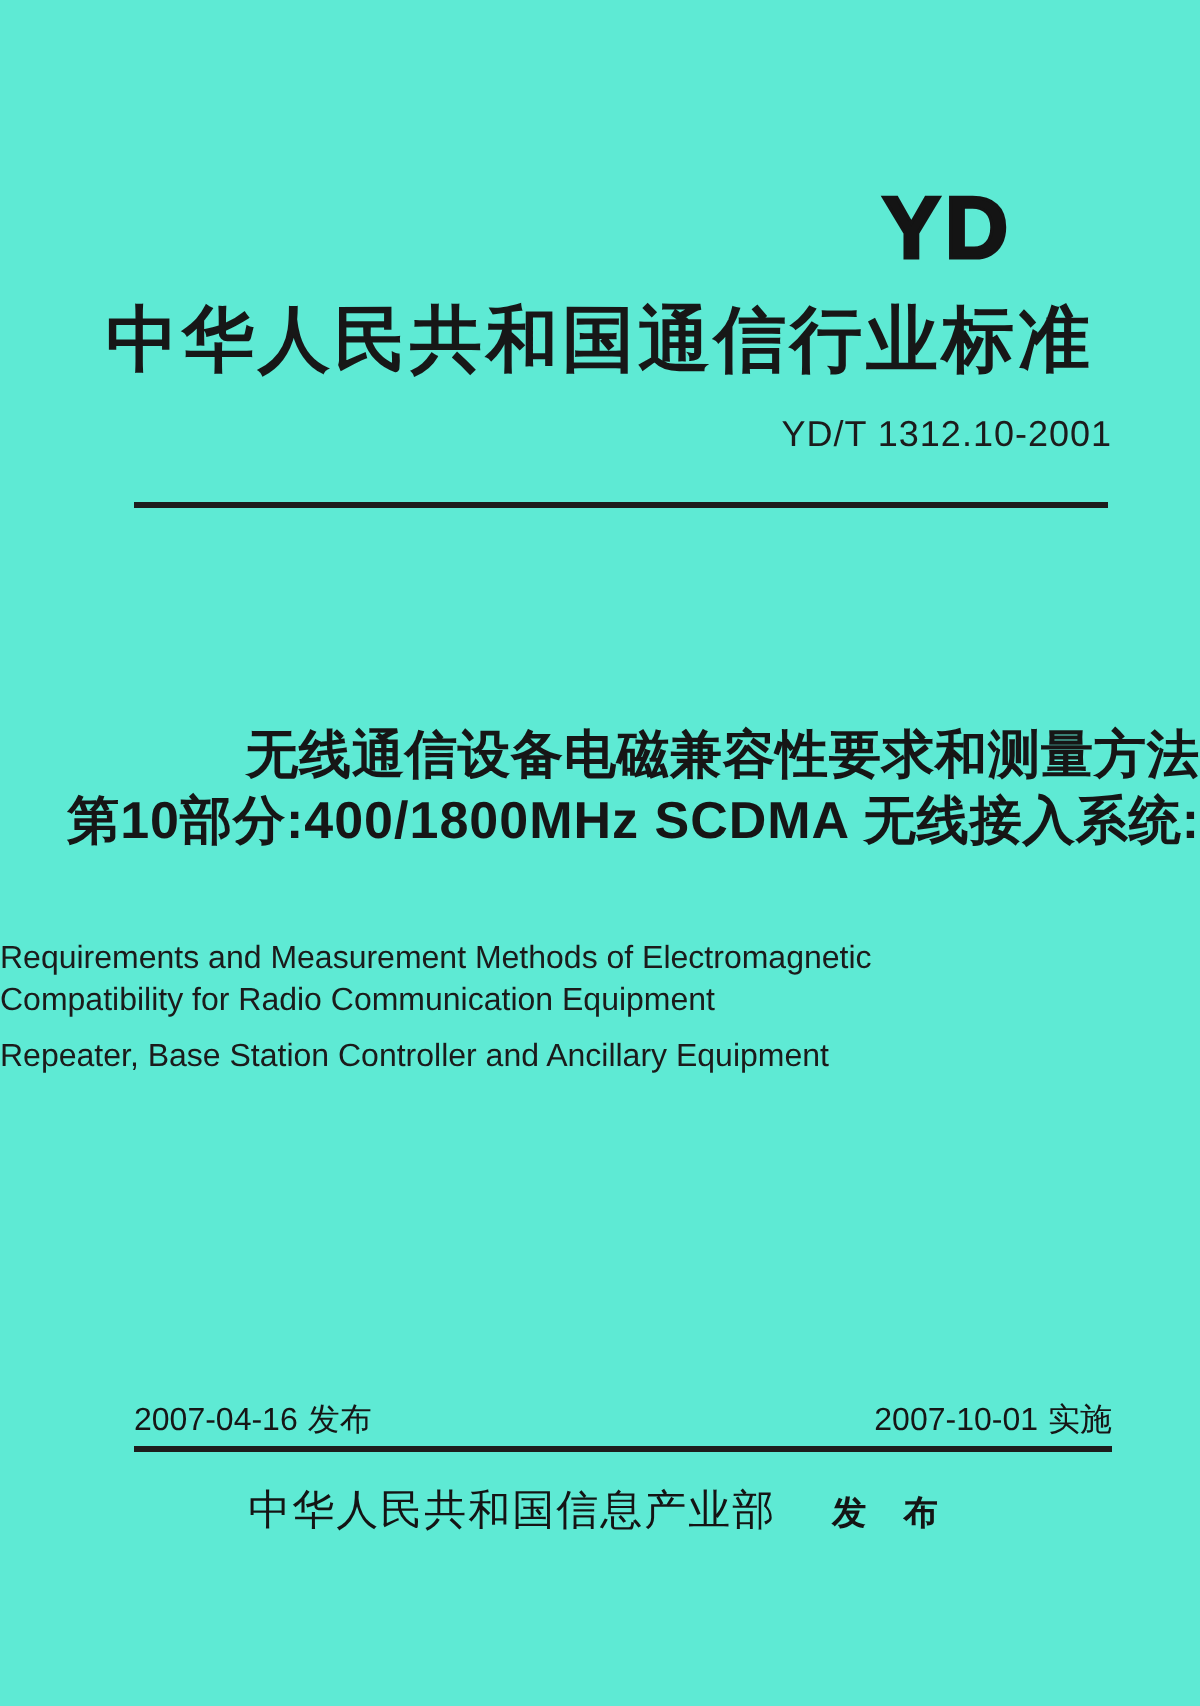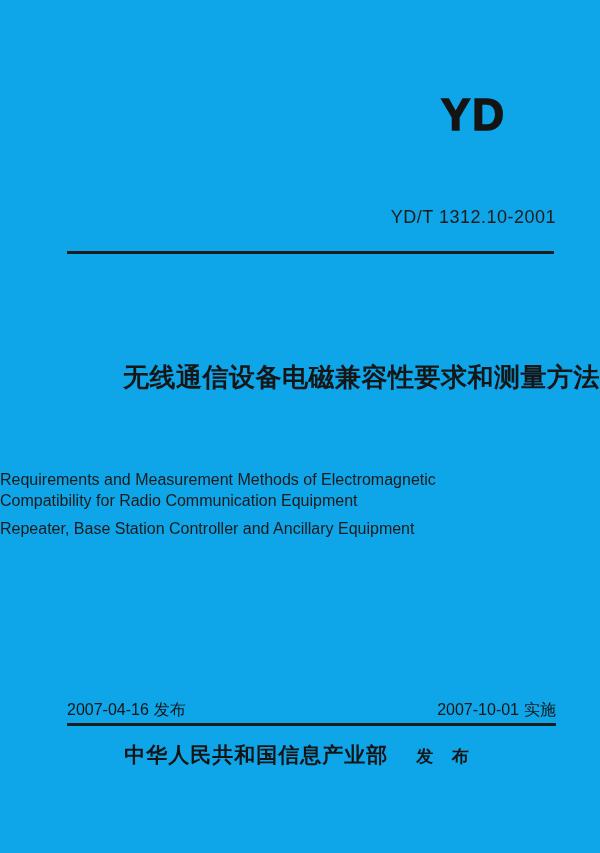--- a/index.html
+++ b/index.html
@@ -5,21 +5,21 @@
   html, body {
     margin: 0;
     padding: 0;
     background: #e8e8e8;
   }
   .page {
     position: relative;
     width: 600px;
     height: 853px;
     margin: 0 auto;
-    background: #0ea5e9;
+    background: #5eead4;
     color: #161616;
     font-family: "Liberation Sans", sans-serif;
     overflow: hidden;
   }
   .logo {
     position: absolute;
     top: 90px;
     left: 441px;
     font-size: 44px;
     font-weight: bold;
@@ -101,47 +101,49 @@
   .publisher-row {
     position: absolute;
     top: 741px;
     left: 0;
     width: 100%;
     text-align: center;
     white-space: nowrap;
   }
   .publisher-name {
     font-family: "Liberation Serif", serif;
-    font-weight: bold;
+    font-weight: normal;
     font-size: 21px;
     letter-spacing: 1px;
     color: #141414;
   }
   .publisher-label {
     font-size: 17px;
     font-weight: bold;
     letter-spacing: 7px;
     margin-left: 28px;
     color: #141414;
   }
 </style>
 </head>
 <body>
 
 <div class="page">
 
   <div class="logo">YD</div>
 
+  <div class="main-title">中华人民共和国通信行业标准</div>
 
   <div class="std-number">YD/T 1312.10-2001</div>
 
   <div class="rule rule-top"></div>
 
   <div class="cn-title">
     <div>无线通信设备电磁兼容性要求和测量方法</div>
+    <div>第10部分:400/1800MHz SCDMA 无线接入系统:</div>
   </div>
 
   <div class="en-title en-title-main">
     <div>Requirements and Measurement Methods of Electromagnetic</div>
     <div>Compatibility for Radio Communication Equipment</div>
   </div>
 
   <div class="en-title en-title-part">
     <div>Repeater, Base Station Controller and Ancillary Equipment</div>
   </div>

